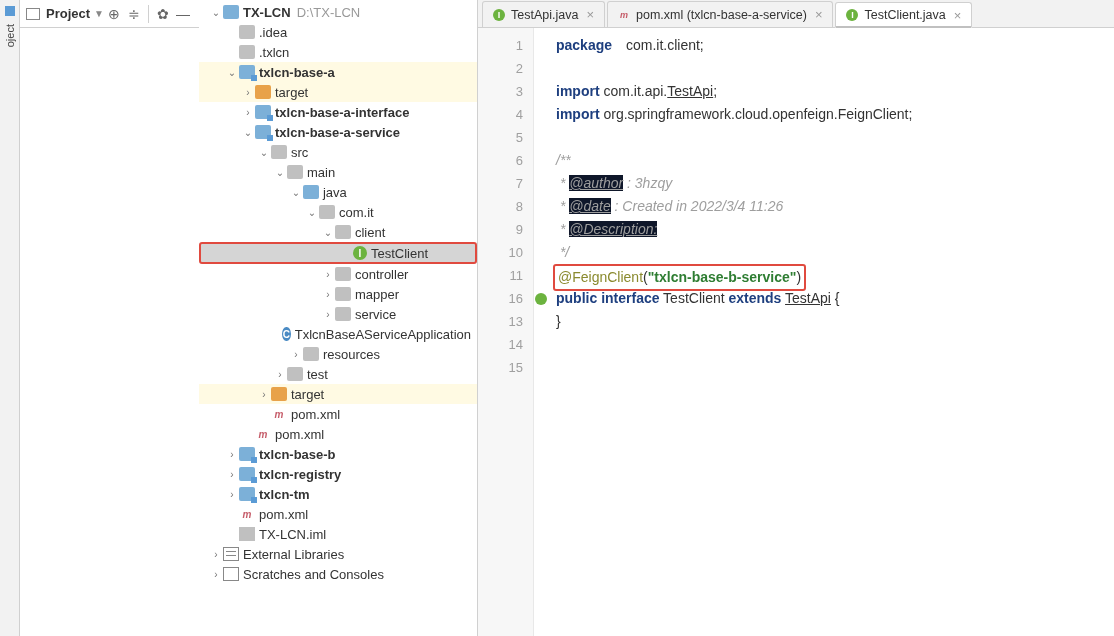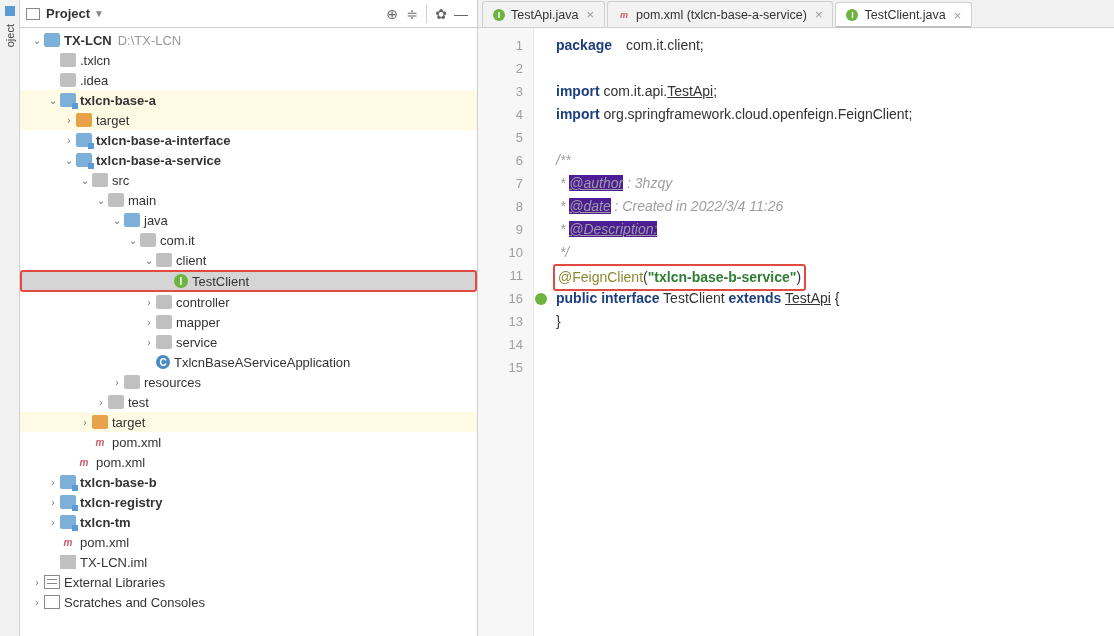--- a/index.html
+++ b/index.html
@@ -5,21 +5,21 @@
 * { margin: 0; padding: 0; box-sizing: border-box; font-family: "Segoe UI", Arial, sans-serif; }
 body { background: #fff; font-size: 13px; color: #333; width: 1114px; height: 636px; overflow: hidden; position: relative; }
 .root { display: flex; height: 100%; }
 
 
 .side-tab { width: 20px; background: #f2f2f2; border-right: 1px solid #d0d0d0; display: flex; flex-direction: column; align-items: center; padding-top: 6px; }
 .side-tab .vlabel { writing-mode: vertical-rl; transform: rotate(180deg); font-size: 11px; color: #444; padding: 4px 0; cursor: pointer; }
 .side-tab .sq { width: 10px; height: 10px; background: #5b9bd5; margin-bottom: 4px; }
 
 
-.project-panel { width: 458px; border-right: 1px solid #d0d0d0; display: flex; flex-direction: column; background: #fff; }
+.project-panel { width: 458px; border-right: 1px solid #d0d0d0; display: flex; background: #fff; }
 .project-header { height: 28px; border-bottom: 1px solid #d0d0d0; display: flex; align-items: center; padding: 0 6px; font-size: 13px; color: #333; }
 .project-header .icon-proj { width: 14px; height: 12px; border: 1px solid #888; margin-right: 6px; display: inline-block; }
 .project-header .title { font-weight: 600; }
 .project-header .dd { margin-left: 4px; color: #888; font-size: 10px; }
 .project-header .spacer { flex: 1; }
 .project-header .tb-btn { width: 20px; text-align: center; color: #666; cursor: pointer; font-size: 14px; }
 .project-header .divider { width: 1px; height: 18px; background: #d0d0d0; margin: 0 4px; }
 
 .tree { flex: 1; overflow: auto; padding-top: 2px; }
 .tree-row { display: flex; align-items: center; height: 20px; padding-right: 6px; white-space: nowrap; cursor: pointer; }
@@ -65,21 +65,21 @@
 .gutter-row { height: 23px; display: flex; align-items: center; justify-content: flex-end; padding-right: 10px; position: relative; }
 .gutter-row .gicon { position: absolute; right: -14px; width: 12px; height: 12px; border-radius: 50%; }
 .gutter-row .gicon.impl { background: #6cb33f; }
 .code { flex: 1; font-family: "Consolas", monospace; font-size: 14px; padding: 6px 0 0 22px; line-height: 23px; white-space: pre; }
 .code-line { height: 23px; }
 .kw { color: #1e3f7f; font-weight: bold; }
 .pkg { color: #333; padding-left: 10px; }
 .anno { color: #8a8a2e; margin-top: 8px; }
 .str { color: #2e7d32; font-weight: bold; }
 .cmt { color: #9e9e9e; font-style: italic; }
-.tag-u { color: #9e9e9e; font-style: italic; text-decoration: underline; background: #4c1d95; }
+.tag-u { color: #9e9e9e; font-style: italic; text-decoration: underline; background: #0f172a; }
 .ref-u { color: #333; text-decoration: underline; }
 .box-line { display: inline-block; border: 2px solid #e04a3f; border-radius: 3px; padding: 0 3px; margin-left: -3px; }
 </style>
 </head>
 <body>
 
 <div class="root">
 
   <div class="side-tab">
     <span class="sq"></span>
@@ -103,27 +103,27 @@
           <span class="indent" style="width: 10px;"></span>
           <span class="arrow">⌄</span>
           <span class="ic root-proj"></span>
           <span class="label">TX-LCN</span>
           <span class="dim">D:\TX-LCN</span>
         </div>
         <div class="tree-row">
           <span class="indent" style="width: 26px;"></span>
           <span class="arrow none"></span>
           <span class="ic folder-gray"></span>
+          <span class="label">.idea</span>
+        </div>
+        <div class="tree-row">
+          <span class="indent" style="width: 26px;"></span>
+          <span class="arrow none"></span>
+          <span class="ic folder-gray"></span>
           <span class="label">.txlcn</span>
-        </div>
-        <div class="tree-row">
-          <span class="indent" style="width: 26px;"></span>
-          <span class="arrow none"></span>
-          <span class="ic folder-gray"></span>
-          <span class="label">.idea</span>
         </div>
         <div class="tree-row hl-yellow" data-bold="1">
           <span class="indent" style="width: 26px;"></span>
           <span class="arrow">⌄</span>
           <span class="ic module"></span>
           <span class="label">txlcn-base-a</span>
         </div>
         <div class="tree-row hl-yellow">
           <span class="indent" style="width: 42px;"></span>
           <span class="arrow">›</span>

